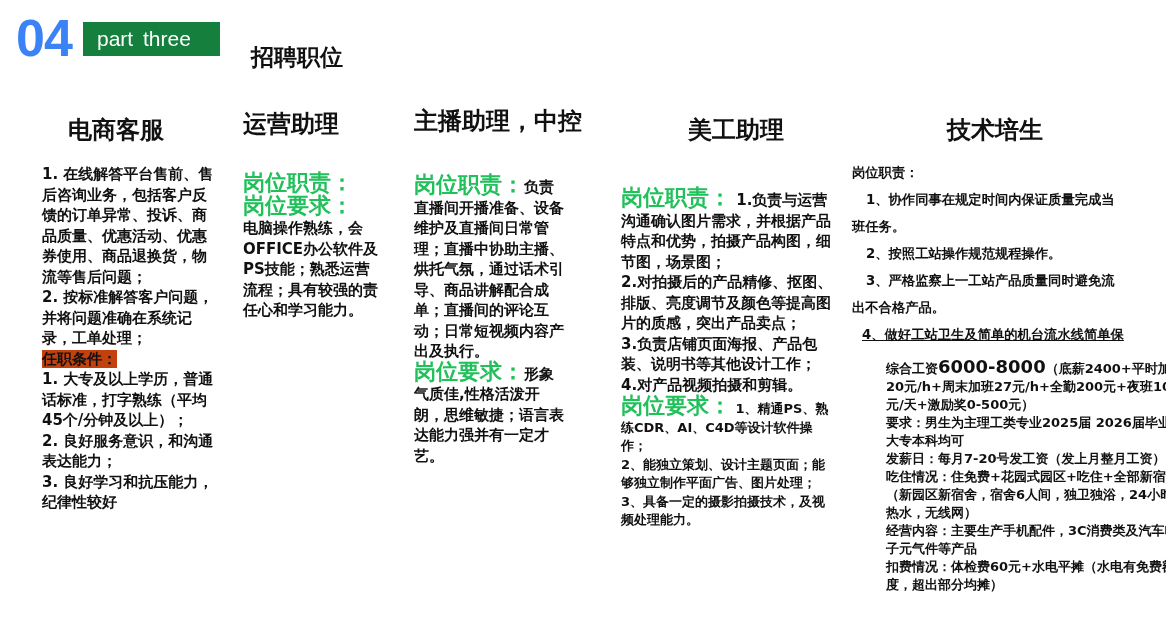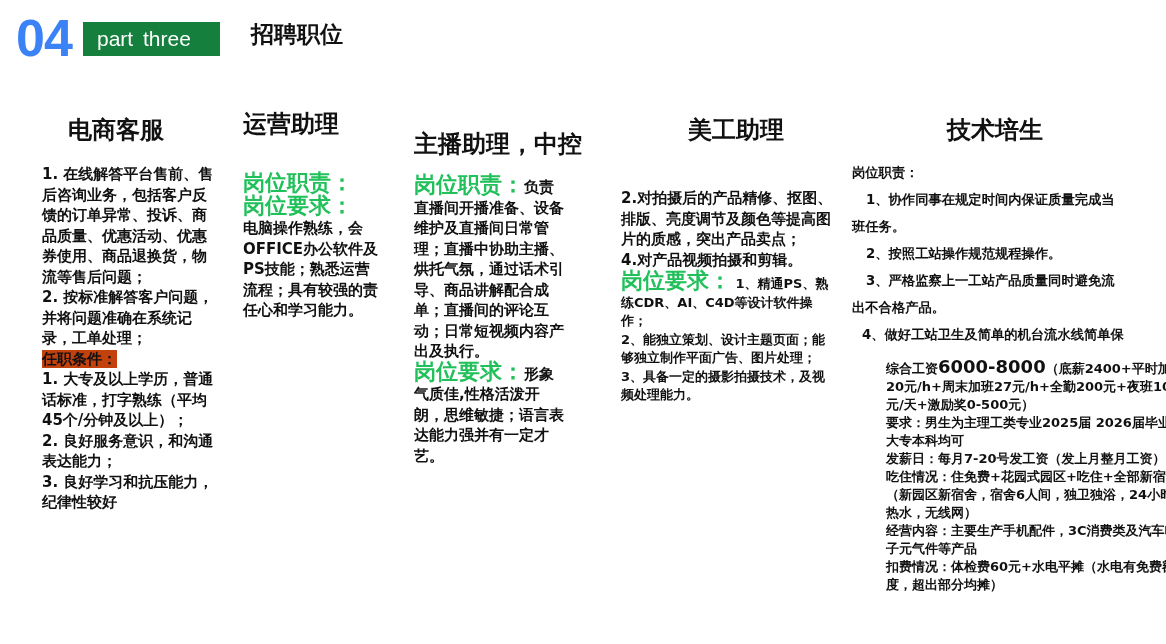--- a/index.html
+++ b/index.html
@@ -3,21 +3,21 @@
   <meta charset="utf-8">
   <style>
     html, body { margin: 0; padding: 0; }
     body {
       width: 1166px; height: 644px; background: #ffffff; position: relative; overflow: hidden;
       font-family: "DejaVu Sans", "Liberation Sans", sans-serif; color: #111111;
     }
     .abs { position: absolute; }
     .big-num { left: 16px; top: 8px; font-family: "Liberation Sans", sans-serif; font-weight: bold; font-size: 52px; color: #3b82f6; letter-spacing: -1px; line-height: 60px; }
     .part-box { left: 83px; top: 22px; width: 137px; height: 34px; background: #15803d; color: #ffffff; font-family: "Liberation Sans", sans-serif; font-size: 21px; line-height: 34px; padding-left: 14px; box-sizing: border-box; word-spacing: 4px; }
-    .page-title { left: 251px; top: 19px; font-size: 23px; font-weight: bold; line-height: 30px; }
+    .page-title { left: 251px; top: 42px; font-size: 23px; font-weight: bold; line-height: 30px; }
     .col-title { font-weight: bold; font-size: 24px; line-height: 26px; }
     .txt { font-weight: bold; font-size: 15px; line-height: 20.5px; }
     .green { color: #21c05a; font-size: 22px; font-weight: bold; }
     .hl { background: #c2410c; }
     .c5 { font-size: 13.3px; line-height: 27px; font-weight: bold; }
     .c5b { font-size: 13px; line-height: 18px; font-weight: bold; }
     .salary { font-size: 18px; font-weight: bold; }
     p { margin: 0; }
   </style>
 </head>
@@ -37,46 +37,48 @@
   <p>3. 良好学习和抗压能力，纪律性较好</p>
 </div>
 
 <div class="abs col-title" style="left:243px; top:111px;">运营助理</div>
 <div class="abs txt" style="left:243px; top:173px; width:140px;">
   <p><span class="green">岗位职责：</span></p>
   <p><span class="green">岗位要求：</span></p>
   <p>电脑操作熟练，会OFFICE办公软件及PS技能；熟悉运营流程；具有较强的责任心和学习能力。</p>
 </div>
 
-<div class="abs col-title" style="left:414px; top:131px;">主播助理，中控</div>
+<div class="abs col-title" style="left:414px; top:108px;">主播助理，中控</div>
 <div class="abs txt" style="left:414px; top:175px; width:150px;">
   <p><span class="green">岗位职责：</span><span>负责直播间开播准备、设备维护及直播间日常管理；直播中协助主播、烘托气氛，通过话术引导、商品讲解配合成单；直播间的评论互动；日常短视频内容产出及执行。</span></p>
   <p><span class="green">岗位要求：</span><span>形象气质佳,性格活泼开朗，思维敏捷；语言表达能力强并有一定才艺。</span></p>
 </div>
 
 <div class="abs col-title" style="left:688px; top:117px;">美工助理</div>
 <div class="abs txt" style="left:621px; top:188px; width:212px;">
+  <p><span class="green">岗位职责：</span> <span>1.负责与运营沟通确认图片需求，并根据产品特点和优势，拍摄产品构图，细节图，场景图；</span></p>
   <p>2.对拍摄后的产品精修、抠图、排版、亮度调节及颜色等提高图片的质感，突出产品卖点；</p>
+  <p>3.负责店铺页面海报、产品包装、说明书等其他设计工作；</p>
   <p>4.对产品视频拍摄和剪辑。</p>
   <div style="font-size:13px; line-height:18.5px; margin-top:2px;">
     <p><span class="green">岗位要求：</span> <span>1、精通PS、熟练CDR、AI、C4D等设计软件操作；</span></p>
     <p>2、能独立策划、设计主题页面；能够独立制作平面广告、图片处理；</p>
     <p>3、具备一定的摄影拍摄技术，及视频处理能力。</p>
   </div>
 </div>
 
 <div class="abs col-title" style="left:947px; top:117px;">技术培生</div>
 <div class="abs c5" style="left:852px; top:159px; width:300px;">
   <p>岗位职责：</p>
   <p style="padding-left:14px;">1、协作同事在规定时间内保证质量完成当</p>
   <p>班任务。</p>
   <p style="padding-left:14px;">2、按照工站操作规范规程操作。</p>
   <p style="padding-left:14px;">3、严格监察上一工站产品质量同时避免流</p>
   <p>出不合格产品。</p>
-  <p style="padding-left:10px;">4、做好工站卫生及简单的机台流水线简单保</p>
+  <p style="padding-left:10px;text-decoration:underline;">4、做好工站卫生及简单的机台流水线简单保</p>
 </div>
 <div class="abs c5b" style="left:886px; top:358px; width:298px;">
   <p><span>综合工资</span><span class="salary">6000-8000</span><span>（底薪2400+平时加班20元/h+周末加班27元/h+全勤200元+夜班10元/天+激励奖0-500元）</span></p>
   <p>要求：男生为主理工类专业2025届 2026届毕业生 大专本科均可</p>
   <p>发薪日：每月7-20号发工资（发上月整月工资）</p>
   <p>吃住情况：住免费+花园式园区+吃住+全部新宿舍（新园区新宿舍，宿舍6人间，独卫独浴，24小时热水，无线网）</p>
   <p>经营内容：主要生产手机配件，3C消费类及汽车电子元气件等产品</p>
   <p>扣费情况：体检费60元+水电平摊（水电有免费额度，超出部分均摊）</p>
 </div>
 

